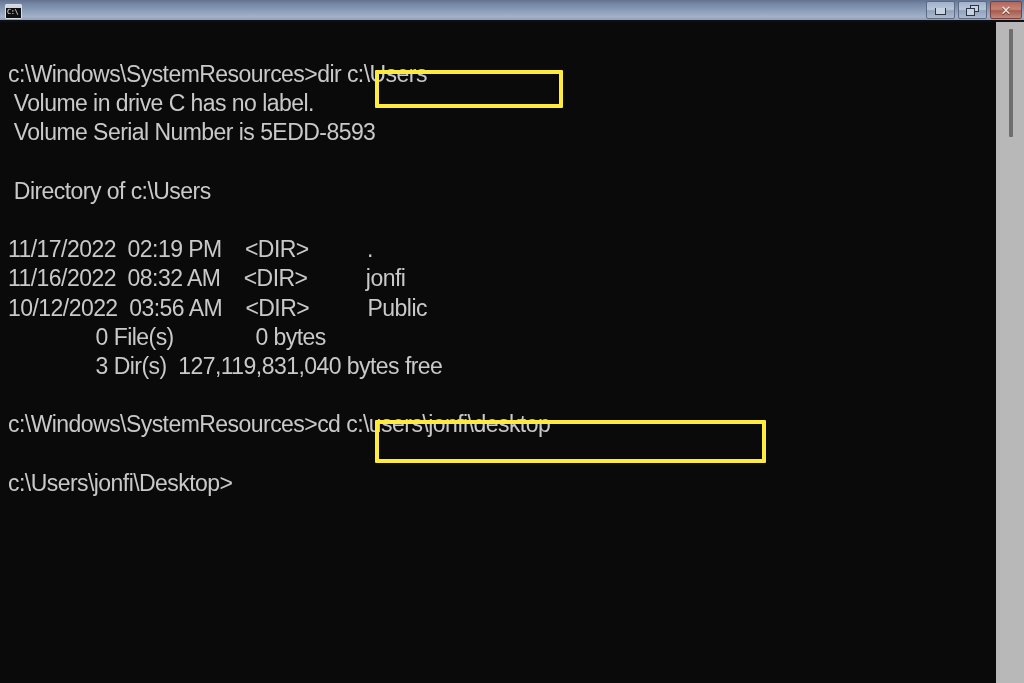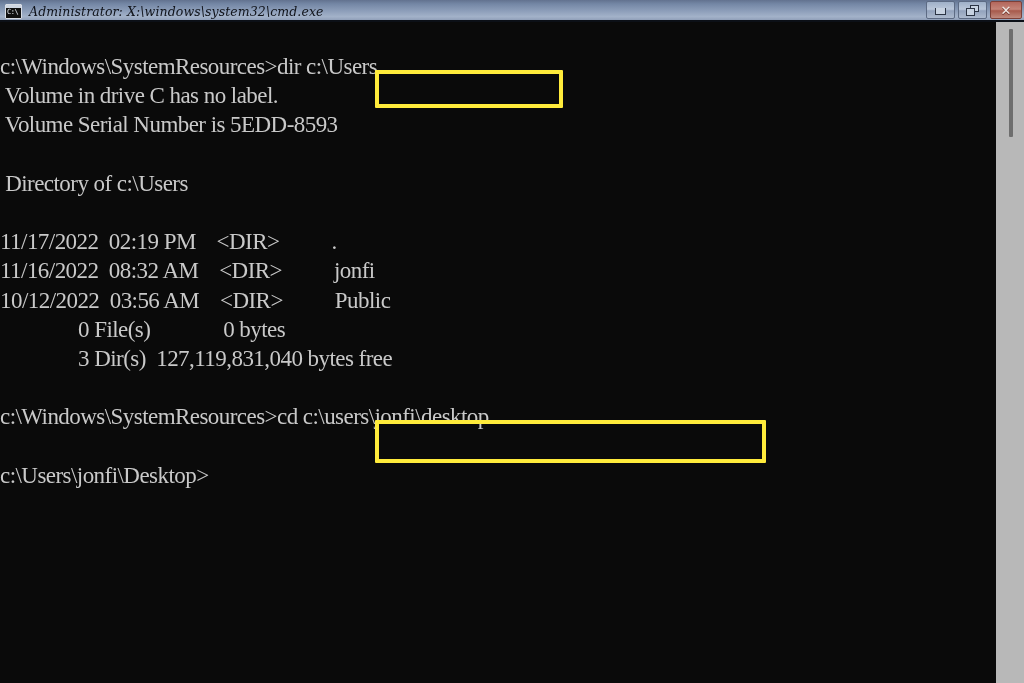--- a/index.html
+++ b/index.html
@@ -155,22 +155,22 @@
     width: 996px;
     height: 661px;
     background: #0a0a0a;
     overflow: hidden;
   }
 
   #console-text {
     position: absolute;
     top: 30px;
     left: 0px;
-    margin: 0;
-    font-family: Liberation Serif, serif;
+    margin: 8px;
+    font-family: Liberation Sans, sans-serif;
     font-size: 23px;
     line-height: 29.2px;
     color: #c9c9c9;
     white-space: pre;
     letter-spacing: -0.55px;
   }
 
   
   .highlight-box {
     position: absolute;
@@ -214,21 +214,20 @@
 </head>
 <body>
 
 <div id="window">
 
   <div id="titlebar">
     <div class="cmd-icon">
       <div class="bar"></div>
       <div class="glyph">C:\</div>
     </div>
-    <div id="title-text">Administrator: X:\windows\system32\cmd.exe</div>
 
     <div id="window-controls">
       <div class="wbtn">
         <div class="min-glyph"></div>
       </div>
       <div class="wbtn">
         <div class="restore-glyph">
           <div class="b back"></div>
           <div class="b front"></div>
         </div>

